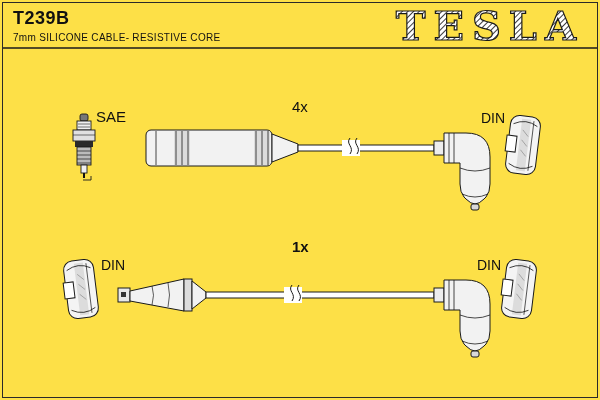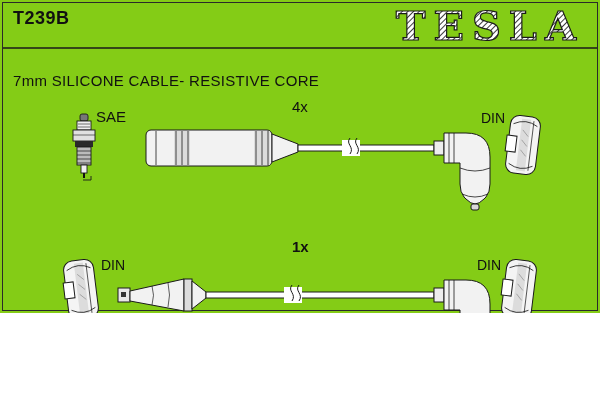--- a/index.html
+++ b/index.html
@@ -1,21 +1,21 @@
 <!DOCTYPE html>
 <html><head>
 <meta charset="utf-8">
 <style>
   html,body{margin:0;padding:0;background:#fff;}
-  .page{position:relative;width:600px;height:313px;background:#84cc16;overflow:hidden;
+  .page{position:relative;width:600px;height:400px;background:#fde047;overflow:hidden;
         font-family:"Liberation Sans",sans-serif;color:#111;}
   .frame{position:absolute;inset:2px;border:1px solid #2a2a2a;pointer-events:none;}
   .lbl{position:absolute;white-space:nowrap;color:#111;}
   .product-code{left:13px;top:8px;font-size:18px;font-weight:bold;letter-spacing:.5px;}
-  .description{left:13px;top:32px;font-size:15px;letter-spacing:.3px;margin-top:40px;}
+  .description{left:13px;top:32px;font-size:10px;letter-spacing:.3px;}
   .sae{left:96px;top:108px;font-size:15px;}
   .qty{font-size:15px;}
   .qty-top{left:292px;top:98px;}
   .qty-bottom{left:292px;top:238px;font-weight:bold;}
   .din{font-size:14px;}
   .din-tr{left:481px;top:110px;}
   .din-bl{left:101px;top:257px;}
   .din-br{left:477px;top:257px;}
   svg.art{position:absolute;left:0;top:0;}
 </style>

